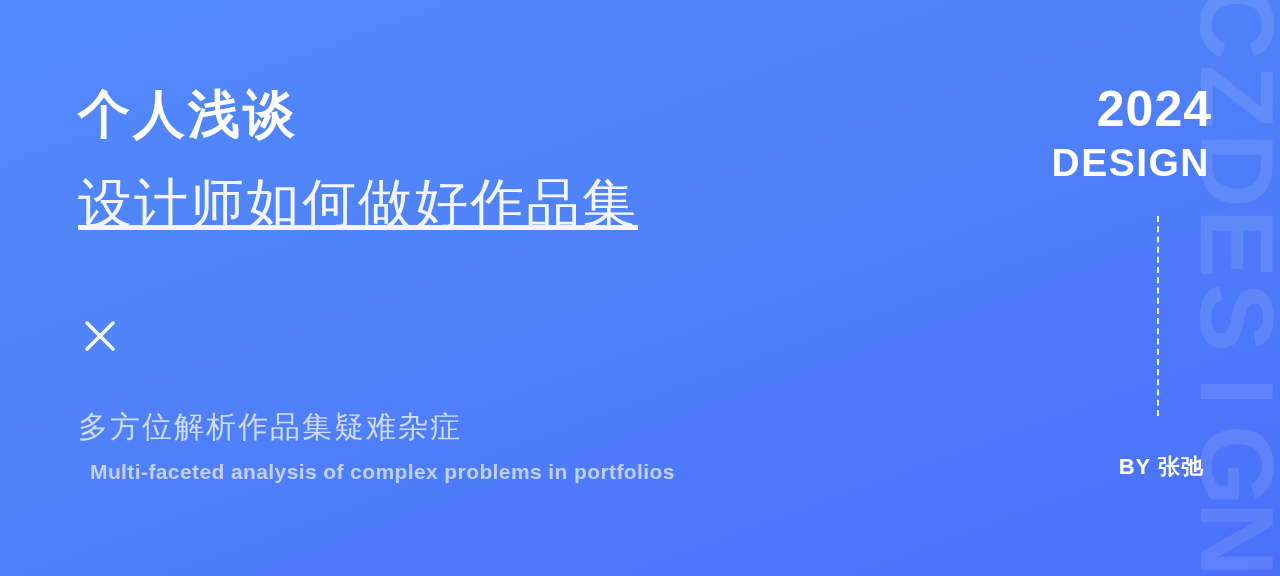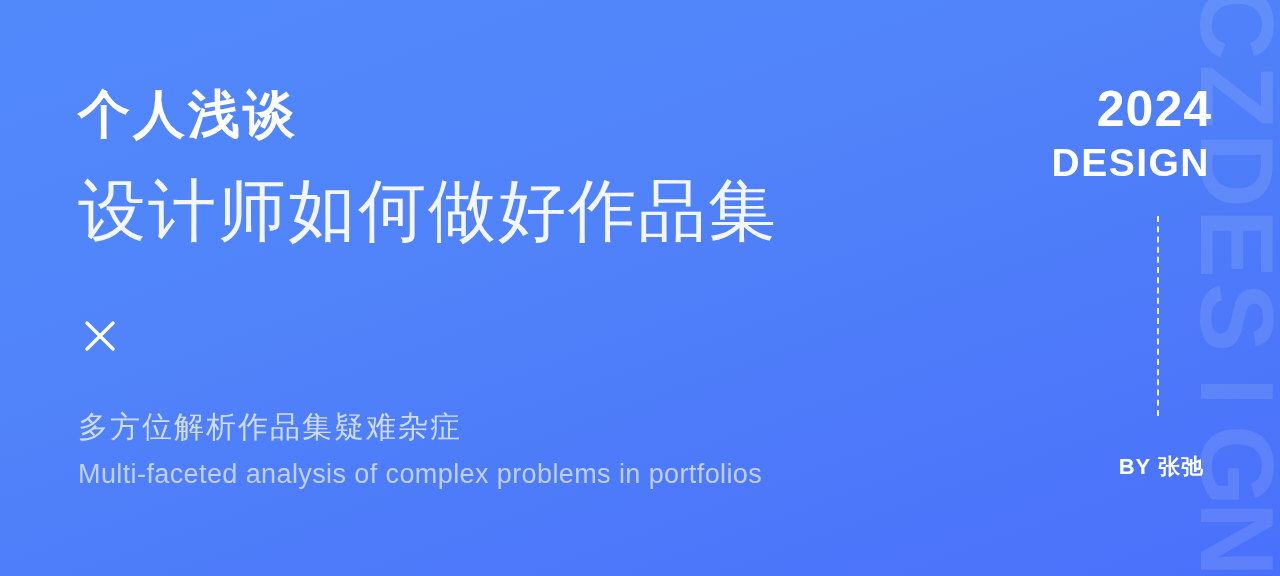--- a/index.html
+++ b/index.html
@@ -62,26 +62,27 @@
     color: #ffffff;
     letter-spacing: 3px;
     line-height: 1;
     white-space: nowrap;
   }
 
   .headline-sub {
     position: absolute;
     top: 176px;
     left: 0;
-    font-size: 68px;
+    font-size: 54px;
     font-weight: 400;
     color: #f3f6fe;
     letter-spacing: 2px;
     line-height: 1;
     white-space: nowrap;
+    text-decoration: underline;
   }
 
   .cross-mark {
     position: absolute;
     top: 316px;
     left: 2px;
     width: 40px;
     height: 40px;
   }
   .cross-mark svg { display: block; }
@@ -94,23 +95,23 @@
     font-weight: 400;
     color: rgba(255,255,255,0.72);
     letter-spacing: 2px;
     line-height: 1;
     white-space: nowrap;
   }
 
   .tagline-en {
     position: absolute;
     top: 461px;
-    left: 0;
-    font-size: 27px;
-    font-weight: 400;
+    left: 12px;
+    font-size: 21px;
+    font-weight: 700;
     color: rgba(255,255,255,0.64);
     letter-spacing: 0.4px;
     line-height: 1;
     white-space: nowrap;
   }
 
   
   .right-rail {
     position: absolute;
     right: 68px;

